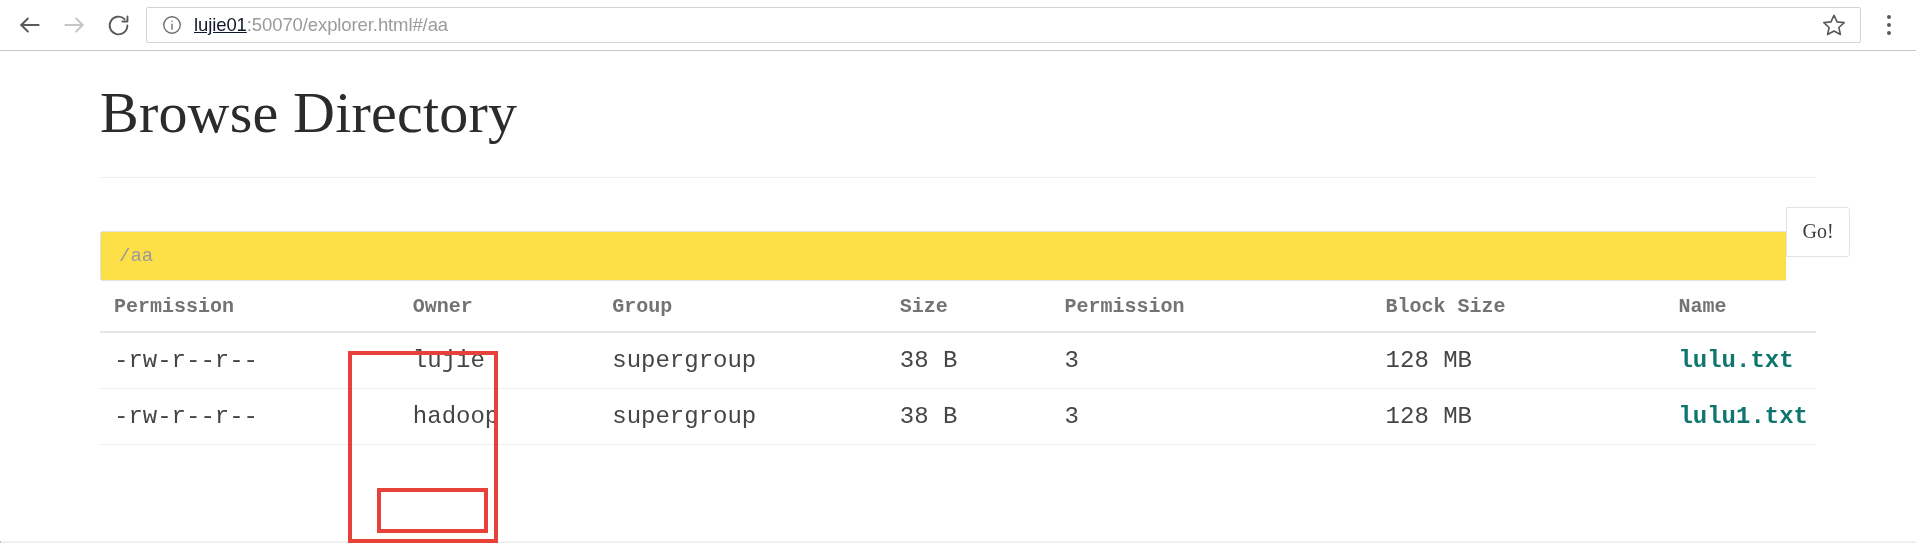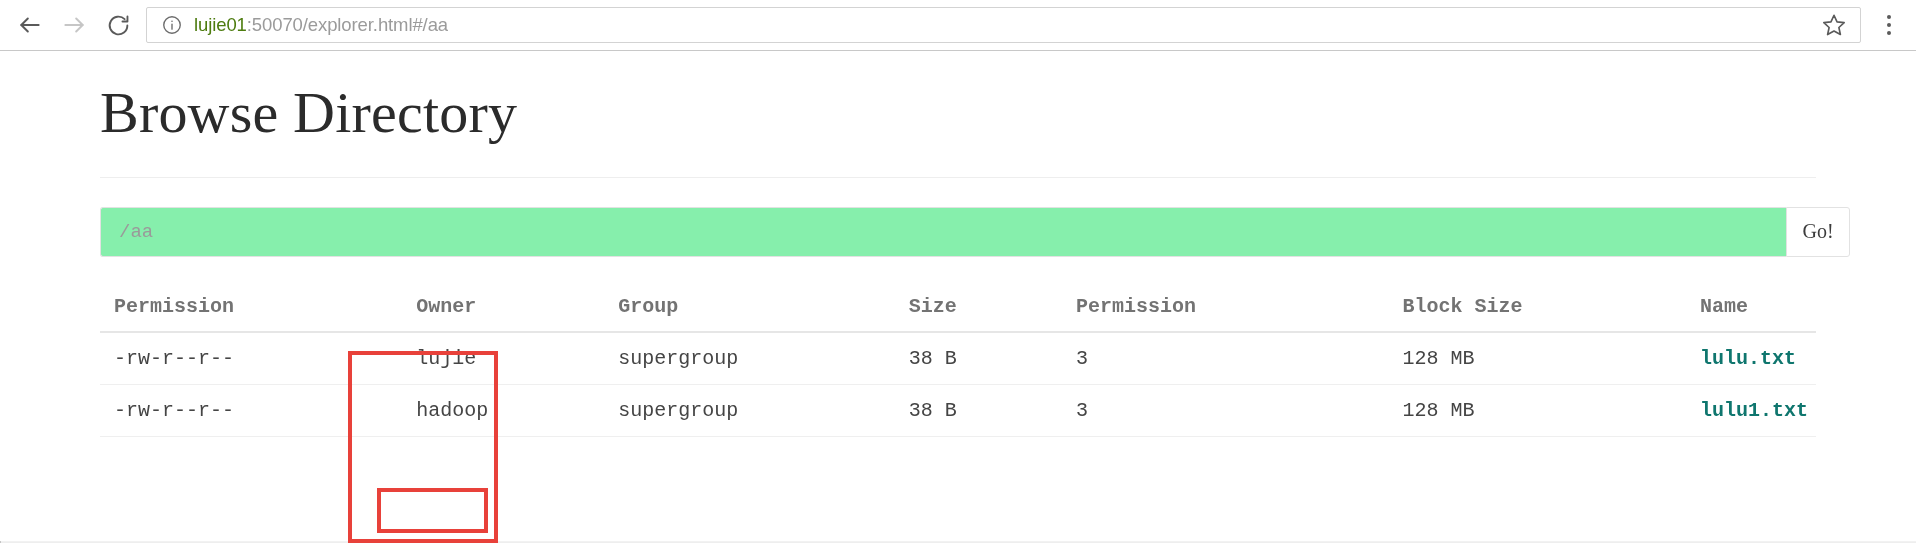--- a/index.html
+++ b/index.html
@@ -57,21 +57,21 @@
     flex: none;
   }
   .omni-url {
     font-family: "Liberation Sans", sans-serif;
     font-size: 18.5px;
     color: #9b9b9b;
     letter-spacing: -0.1px;
     white-space: nowrap;
     overflow: hidden;
   }
-  .omni-url .host { color: #4d7c0f; }
+  .omni-url .host { color: #0f172a; text-decoration: underline; }
   .omni-star {
     width: 26px;
     height: 26px;
     margin-right: 13px;
     flex: none;
   }
   .menu-dots {
     width: 36px;
     height: 36px;
     margin-right: 9px;
@@ -129,26 +129,27 @@
     height: 50px;
     box-sizing: border-box;
   }
   .path-input {
     flex: 1;
     height: 50px;
     box-sizing: border-box;
     border: 1px solid #e2e2e2;
     border-right: none;
     border-radius: 3px 0 0 3px;
-    background: #86efac;
+    background: #fde047;
     font-family: "Liberation Mono", monospace;
     font-size: 19px;
     color: #6e6e6e;
     padding: 0 18px;
     outline: none;
+    margin-top: 24px;
   }
   .path-input::placeholder { color: #9a9a9a; }
   .go-btn {
     width: 64px;
     height: 50px;
     box-sizing: border-box;
     border: 1px solid #e2e2e2;
     border-radius: 0 3px 3px 0;
     background: #ffffff;
     font-family: "Liberation Serif", serif;
@@ -169,21 +170,21 @@
     text-align: left;
     font-weight: bold;
     font-size: 20px;
     color: #737373;
     padding: 9px 8px 13px 14px;
     border-bottom: 2px solid #e6e6e6;
     white-space: nowrap;
   }
   .file-table td {
     text-align: left;
-    font-size: 20px;
+    font-size: 24px;
     color: #454545;
     padding: 14px 8px 14px 14px;
     border-bottom: 1px solid #efefef;
     white-space: nowrap;
   }
   .file-table .c-permission { width: 285px; }
   .file-table .c-owner      { width: 183px; }
   .file-table .c-group      { width: 273px; }
   .file-table .c-size       { width: 148px; }
   .file-table .c-replication{ width: 310px; }

